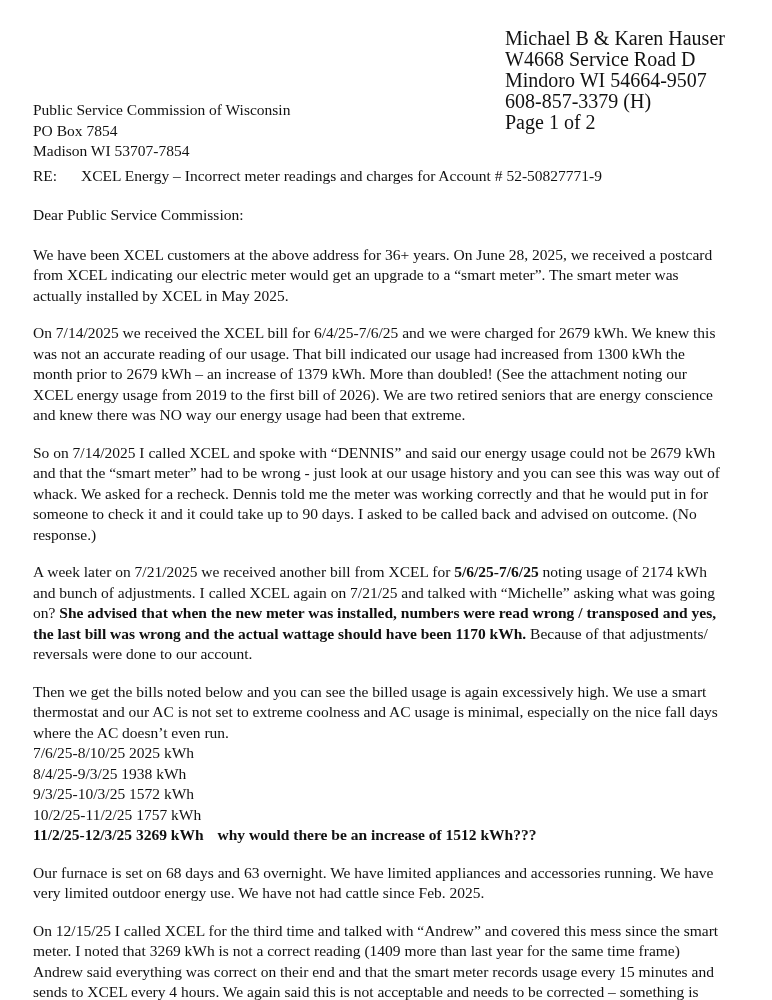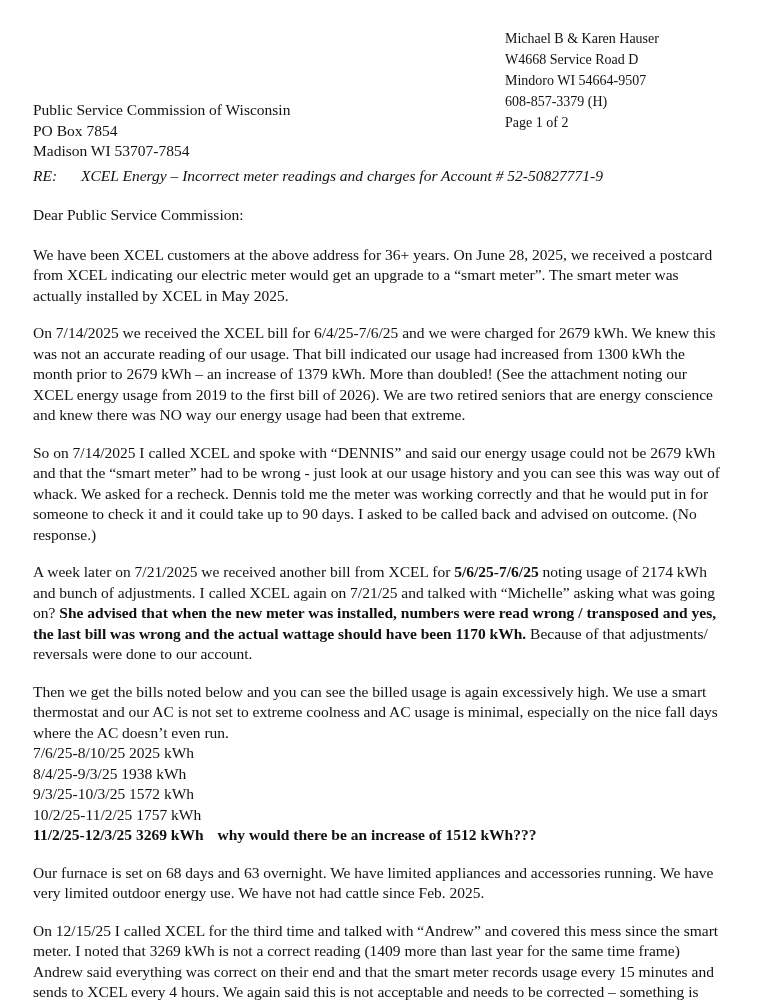--- a/index.html
+++ b/index.html
@@ -19,21 +19,21 @@
     position: relative;
     width: 772px;
     height: 1000px;
     padding: 0;
     box-sizing: border-box;
   }
   .sender-block {
     position: absolute;
     left: 505px;
     top: 28px;
-    font-size: 14px;
+    font-size: 20px;
     line-height: 21px;
   }
   .sender-block div {
     white-space: nowrap;
   }
   .body-col {
     position: absolute;
     left: 33px;
     top: 100px;
     width: 690px;
@@ -45,21 +45,20 @@
   }
   .recipient {
     margin: 0 0 4px 0;
   }
   .recipient div {
     line-height: 20.5px;
   }
   .re-line {
     margin: 0 0 19px 0;
     white-space: nowrap;
-    font-style: italic;
   }
   .re-label {
     display: inline-block;
     width: 48px;
   }
   .salutation {
     margin: 0 0 19px 0;
   }
   p.para {
     margin: 15px 0 17px 0;

